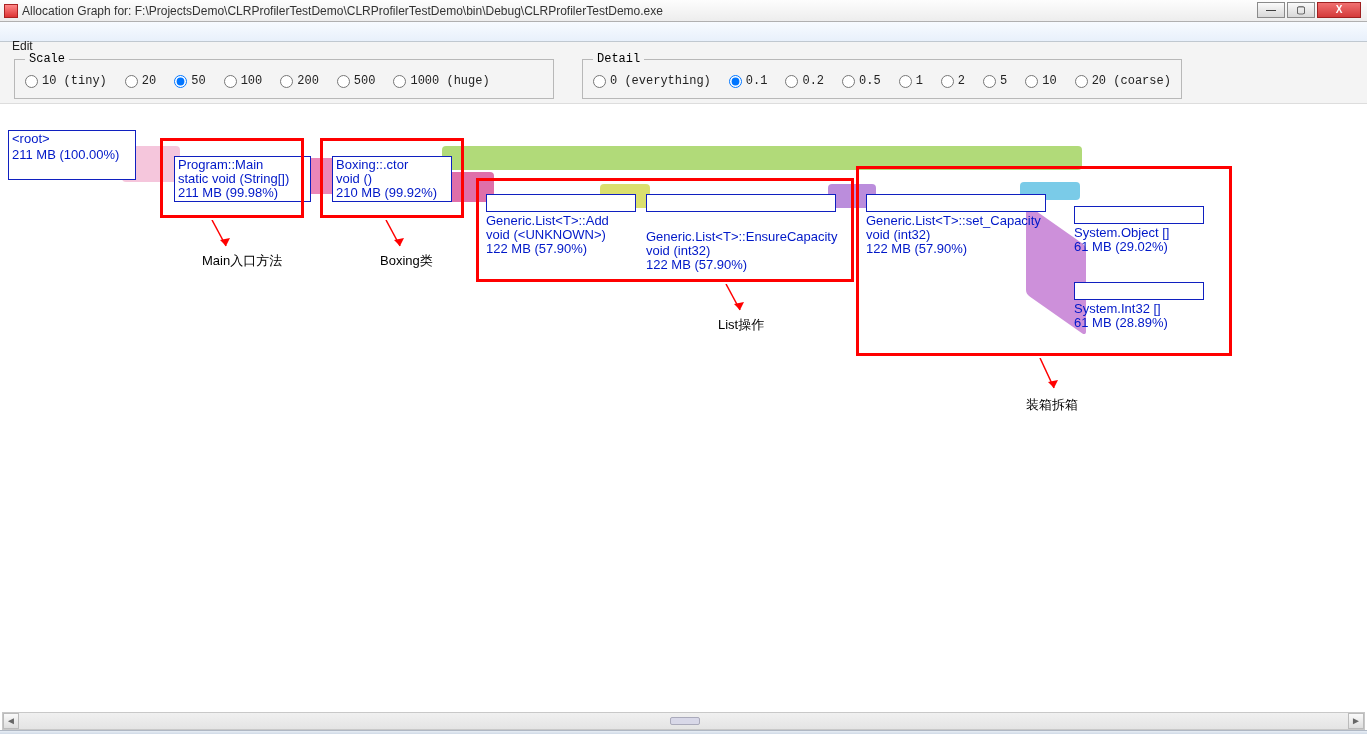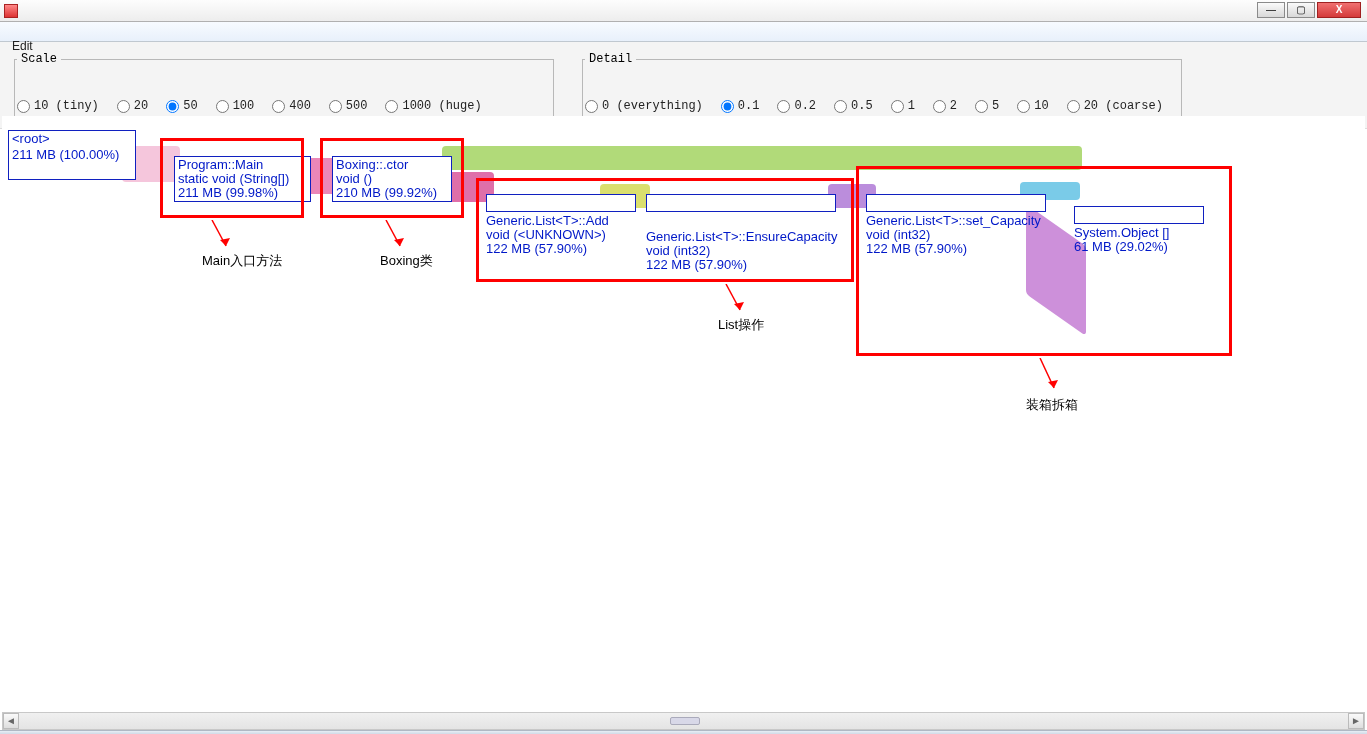--- a/index.html
+++ b/index.html
@@ -6,23 +6,23 @@
 body { font-family: "Microsoft YaHei", Tahoma, sans-serif; font-size: 12px; background: #fff; overflow: hidden; width: 1367px; height: 734px; position: relative; }
 .titlebar { height: 22px; background: linear-gradient(#fdfdfd,#ededed); border-bottom: 1px solid #b0b0b0; display: flex; align-items: center; padding-left: 4px; position: relative; }
 .titlebar .app-icon { width: 14px; height: 14px; background: linear-gradient(#f88,#d33); border: 1px solid #a22; margin-right: 4px; }
 .titlebar .title { font-size: 12px; color: #333; white-space: nowrap; }
 .winbtns { position: absolute; right: 6px; top: 2px; display: flex; gap: 2px; }
 .winbtn { width: 28px; height: 16px; border: 1px solid #8a8a8a; background: linear-gradient(#fafafa,#d8d8d8); font-size: 10px; text-align: center; line-height: 14px; }
 .winbtn.close { width: 44px; background: linear-gradient(#f07070,#d43a3a); border-color: #a02020; color: #fff; font-weight: bold; }
 .menubar { height: 20px; background: linear-gradient(#f7fbff,#e8f0fb); border-bottom: 1px solid #c0c8d0; padding-left: 6px; display: flex; align-items: center; }
 .menubar .menu-item { padding: 4px 6px; color: #222; margin-top: 28px; }
 .controls { display: flex; gap: 18px; padding: 10px 14px 4px; background: #f4f4f4; border-bottom: 1px solid #ddd; }
-fieldset.group { border: 1px solid #b8b8b8; padding: 8px 2px 10px; background: #f4f4f4; }
+fieldset.group { border: 1px solid #b8b8b8; padding: 8px 10px 10px; background: #f4f4f4; }
 fieldset.group legend { font-family: "Courier New", monospace; font-size: 12px; padding: 0 4px; }
-.radios { display: flex; gap: 18px; align-items: center; font-family: "Courier New", monospace; font-size: 12px; color: #222; margin-top: 25px; }
+.radios { display: flex; gap: 18px; align-items: center; font-family: "Courier New", monospace; font-size: 12px; color: #222; }
 .radios label { display: flex; align-items: center; gap: 4px; white-space: nowrap; }
 .radios input[type=radio] { margin: 0; }
 .canvas { position: absolute; left: 2px; top: 116px; right: 2px; bottom: 26px; background: #fff; overflow: hidden; border: 0; }
 .flow { position: absolute; border-radius: 4px; opacity: 0.9; }
 .node { position: absolute; font-family: Tahoma, sans-serif; font-size: 13px; color: #0018c8; }
 .node .box { border: 1px solid #1020c0; background: #fff; height: 12px; }
 .node .line1, .node .line2, .node .line3 { white-space: nowrap; line-height: 14px; }
 .redframe { position: absolute; border: 3px solid #f00; pointer-events: none; }
 .annot { position: absolute; font-size: 13px; color: #000; font-family: SimSun, "Microsoft YaHei", sans-serif; white-space: nowrap; }
 .arrow-svg { position: absolute; pointer-events: none; }
@@ -30,20 +30,21 @@
 .hscroll .harrow { width: 16px; height: 16px; background: linear-gradient(#fafafa,#dedede); border: 1px solid #bbb; text-align:center;font-size:10px;line-height:14px;color:#666; }
 .hscroll .track { flex:1; position:relative; height:16px; }
 .hscroll .nub { position:absolute; left:49%; width:30px; height:8px; top:4px; background:#d8d8e8; border:1px solid #aab; border-radius:2px; }
 .taskbar { position:absolute; left:0; right:0; bottom:0; height:4px; background:linear-gradient(#e8eef6,#d0dae6); border-top:1px solid #b0b8c4; }
 </style>
 </head>
 <body>
 
 <div class="titlebar">
   <div class="app-icon"></div>
+  <div class="title">Allocation Graph for: F:\ProjectsDemo\CLRProfilerTestDemo\CLRProfilerTestDemo\bin\Debug\CLRProfilerTestDemo.exe</div>
   <div class="winbtns">
     <div class="winbtn">—</div>
     <div class="winbtn">▢</div>
     <div class="winbtn close">X</div>
   </div>
 </div>
 
 <div class="menubar">
   <div class="menu-item">Edit</div>
 </div>
@@ -63,21 +64,21 @@
       <label>
           <input type="radio" name="scale" checked="" style="">
           <span>50</span>
         </label>
       <label>
           <input type="radio" name="scale" style="">
           <span>100</span>
         </label>
       <label>
           <input type="radio" name="scale" style="">
-          <span>400</span>
+          <span>200</span>
         </label>
       <label>
           <input type="radio" name="scale" style="">
           <span>500</span>
         </label>
       <label>
           <input type="radio" name="scale" style="">
           <span>1000 (huge)</span>
         </label>
     </div>
@@ -178,20 +179,25 @@
     <div class="line3">122 MB   (57.90%)</div>
   </div>
 
 
   <div class="node" style="left:1072px; top:90px; width:130px;">
     <div class="box" style="height:18px;"></div>
     <div class="line1" style="margin-top:2px;">System.Object []</div>
     <div class="line3">61 MB   (29.02%)</div>
   </div>
 
+  <div class="node" style="left:1072px; top:166px; width:130px;">
+    <div class="box" style="height:18px;"></div>
+    <div class="line1" style="margin-top:2px;">System.Int32 []</div>
+    <div class="line3">61 MB   (28.89%)</div>
+  </div>
 
   <div class="redframe" style="left:158px; top:22px; width:144px; height:80px;"></div>
   <div class="redframe" style="left:318px; top:22px; width:144px; height:80px;"></div>
   <div class="redframe" style="left:474px; top:62px; width:378px; height:104px;"></div>
   <div class="redframe" style="left:854px; top:50px; width:376px; height:190px;"></div>
 
   <svg class="arrow-svg" style="left:206px; top:104px;" width="40" height="36">
     <line x1="4" y1="0" x2="18" y2="26" stroke="#f00" stroke-width="1.5"></line>
     <polygon points="18,26 12,20 22,18" fill="#f00"></polygon>
   </svg>

